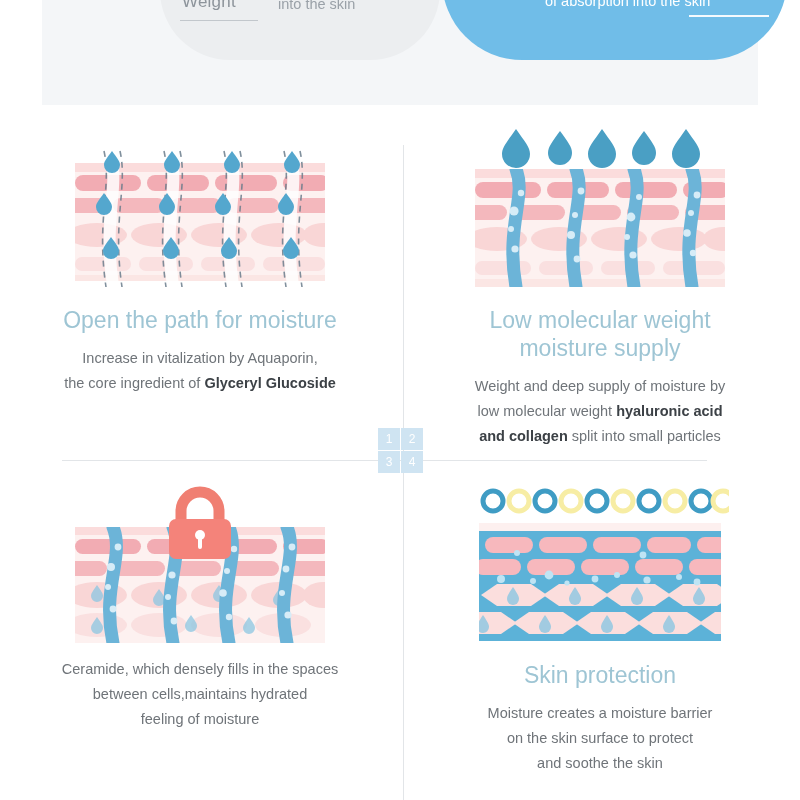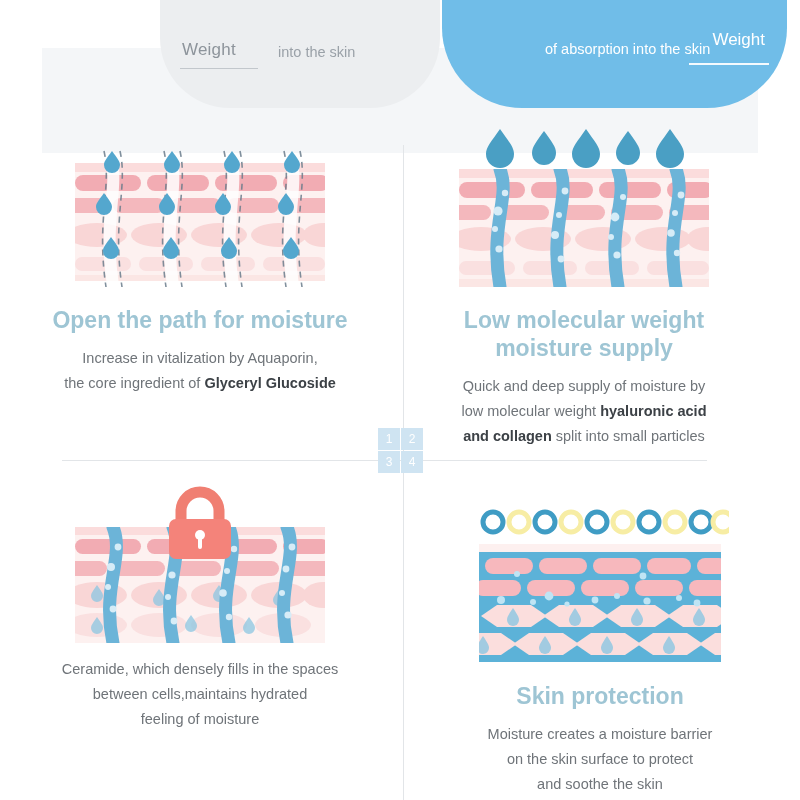--- a/index.html
+++ b/index.html
@@ -8,21 +8,20 @@
     background:#ffffff;
     font-family:"Liberation Sans", sans-serif;
     position:relative;
     overflow:hidden;
   }
 
   
   #top-band {
     position:absolute; left:42px; top:0; width:716px; height:105px;
     background:#f4f6f8;
-    margin-top:48px;
   }
   .top-panel { position:absolute; overflow:hidden; }
   #panel-left {
     left:118px; top:-120px; width:280px; height:180px;
     background:#eceef0;
     border-radius:24px 24px 70px 70px;
   }
   #panel-right {
     left:400px; top:-125px; width:345px; height:185px;
     background:#70bde8;
@@ -72,31 +71,31 @@
     display:grid; grid-template-columns:22px 22px; grid-template-rows:22px 22px;
     gap:1px; z-index:5;
   }
   .badge {
     background:#cfe4f2; color:#ffffff;
     font-size:12px; display:flex; align-items:center; justify-content:center;
   }
 
   .quad { position:absolute; width:400px; }
   #quad-1 { left:0;    top:20px; }
-  #quad-2 { left:384px; top:20px; }
+  #quad-2 { left:400px; top:20px; }
   #quad-3 { left:0;    top:375px; }
-  #quad-4 { left:400px; top:396px; }
+  #quad-4 { left:400px; top:375px; }
 
   .illus-wrap {
     width:100%; height:165px;
     display:flex; align-items:flex-end; justify-content:center;
   }
   .q-title {
     text-align:center; color:#9ec5d4;
-    font-size:23px; font-weight:700; line-height:1.22;
+    font-size:23px; font-weight:400; line-height:1.22;
     margin-top:16px;
   }
   .q-body {
     text-align:center; color:#6f7479;
     font-size:14.5px; line-height:1.72; margin-top:12px;
   }
   .q-body b { color:#3c4146; font-weight:700; }
 
   svg { display:block; }
 </style>
@@ -283,21 +282,21 @@
               <circle cx="222" cy="128" r="3.2"></circle>
           </g>
         </g>
       </svg>
     </div>
     <div class="q-title">
       <span>Low molecular weight</span><br>
       <span>moisture supply</span>
     </div>
     <div class="q-body">
-      <span>Quick and deep supply of moisture by</span><br>
+      <span>Weight and deep supply of moisture by</span><br>
       <span>low molecular weight </span><b>hyaluronic acid</b><br>
       <b>and collagen</b><span> split into small particles</span>
     </div>
   </div>
 
   <div class="quad" id="quad-3">
     <div class="illus-wrap">
       <svg width="258" height="160" viewBox="0 0 258 160">
         <defs>
           <clipPath id="c3">

